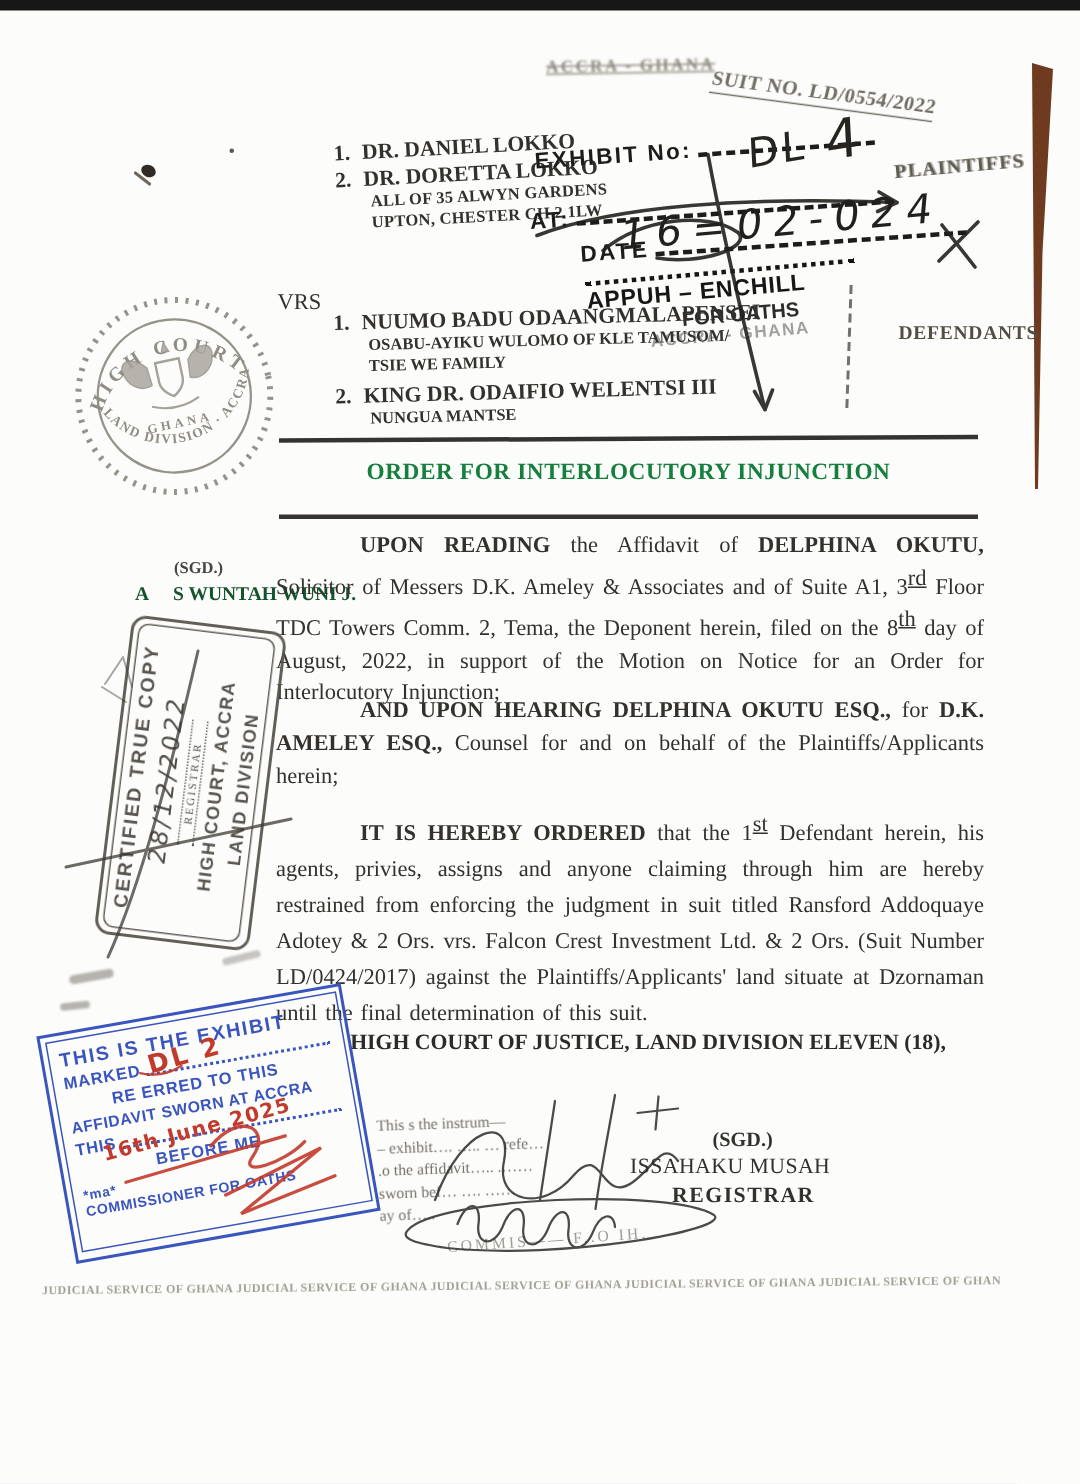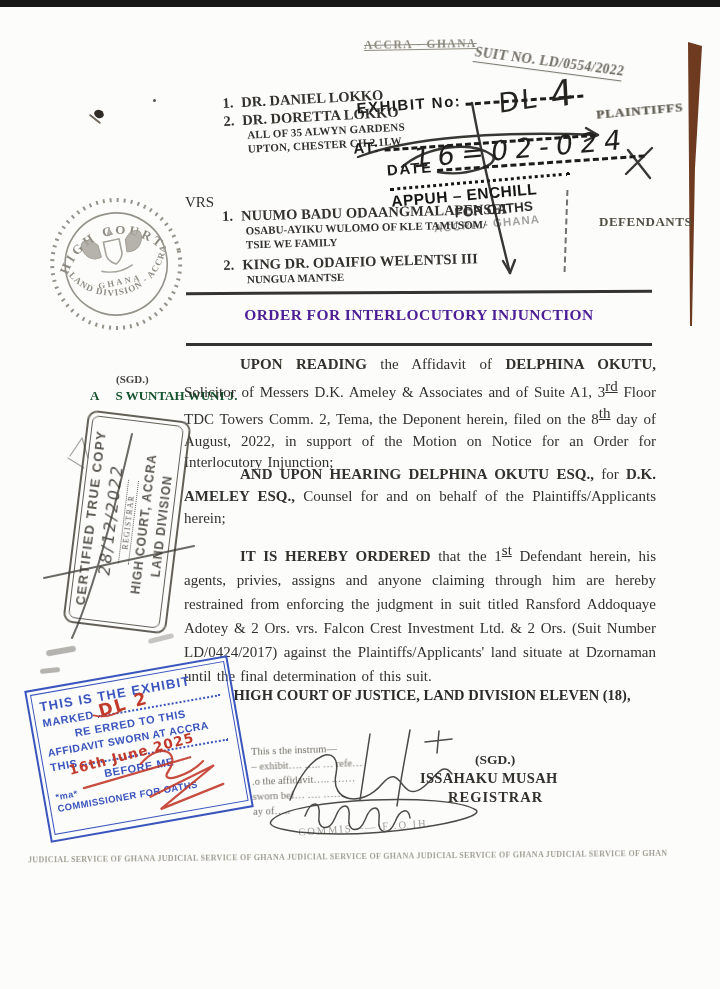--- a/index.html
+++ b/index.html
@@ -67,39 +67,39 @@
   .judgeLine{font-weight:bold;font-size:13px;color:#14532d;white-space:nowrap;}
   #judgeL1{left:90px;top:388px;}
   #judgeL2{left:84px;top:406px;}
   .gapSm{display:inline-block;width:16px;}
 
   
   .rule{left:186px;width:466px;height:2.5px;background:#34332f;}
   #rule1{top:291px;transform:rotate(-.3deg);}
   #rule2{top:343px;}
   #title{left:186px;top:306px;width:466px;text-align:center;font-weight:bold;font-size:15.5px;
-         letter-spacing:.4px;color:#4c1d95;}
+         letter-spacing:.4px;color:#15803d;}
 
   
   .para{left:184px;width:472px;font-size:15px;text-align:justify;text-indent:56px;
         word-spacing:1.5px;color:#33312c;margin:0;}
   #p1{top:354px;line-height:21.5px;}
   #p2{top:463px;line-height:22px;}
   #p3{top:538px;line-height:24px;}
 
   
   #given{left:214px;top:686px;width:436px;text-align:center;font-weight:bold;font-size:14.5px;
          line-height:19.5px;color:#2d2b27;}
 
   
   #jurat{left:252px;top:742px;font-size:10.5px;color:rgba(80,76,66,.8);line-height:15px;
          transform:rotate(-2deg);filter:blur(.3px);}
   #juratBottom{left:298px;top:822px;font-size:10.5px;color:rgba(80,76,66,.55);transform:rotate(-4deg);letter-spacing:2px;}
   #regSgd{left:475px;top:752px;font-weight:bold;font-size:13.5px;}
-  #regName{left:420px;top:770px;font-weight:bold;font-size:14.5px;letter-spacing:.3px;}
+  #regName{left:420px;top:770px;font-weight:normal;font-size:14.5px;letter-spacing:.3px;}
   #regTitle{left:448px;top:789px;font-weight:bold;font-size:14.5px;letter-spacing:1px;}
 
   
   #cert{left:20px;top:470px;width:210px;height:100px;transform:rotate(-83deg);color:#4a473f;
         border:2.5px solid #55524a;border-radius:10px;opacity:.92;filter:blur(.2px);z-index:3;}
   #certInner{margin:3px;border:1.2px solid #55524a;border-radius:7px;height:calc(100% - 8.5px);
              display:flex;flex-direction:column;align-items:center;justify-content:space-between;padding:2px 4px;box-sizing:border-box;}
   #certL1{font-weight:bold;font-size:13px;letter-spacing:1.5px;font-family:"Liberation Sans",sans-serif;}
   #certDate{font-size:16px;letter-spacing:2px;color:#3f3c35;transform:skewX(-8deg);}
   #certSmall{font-size:7.5px;letter-spacing:1.5px;border-top:1px dotted #55524a;border-bottom:1px dotted #55524a;padding:0 14px;}

